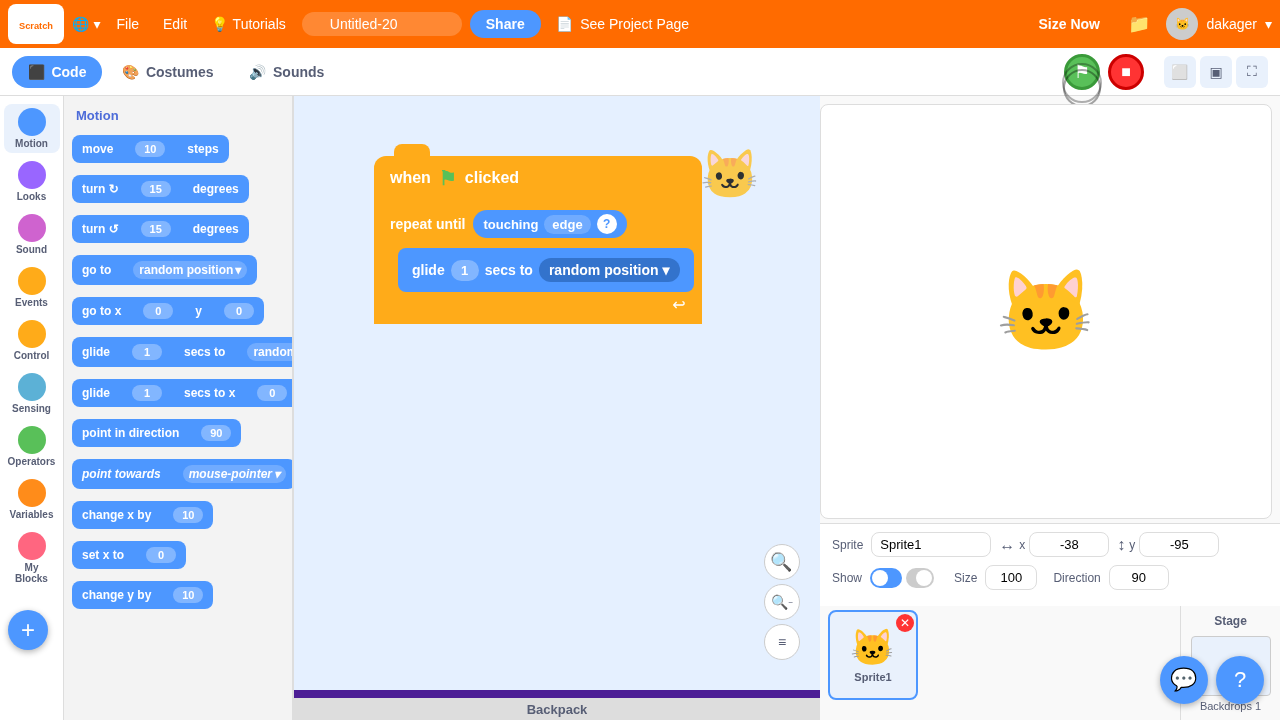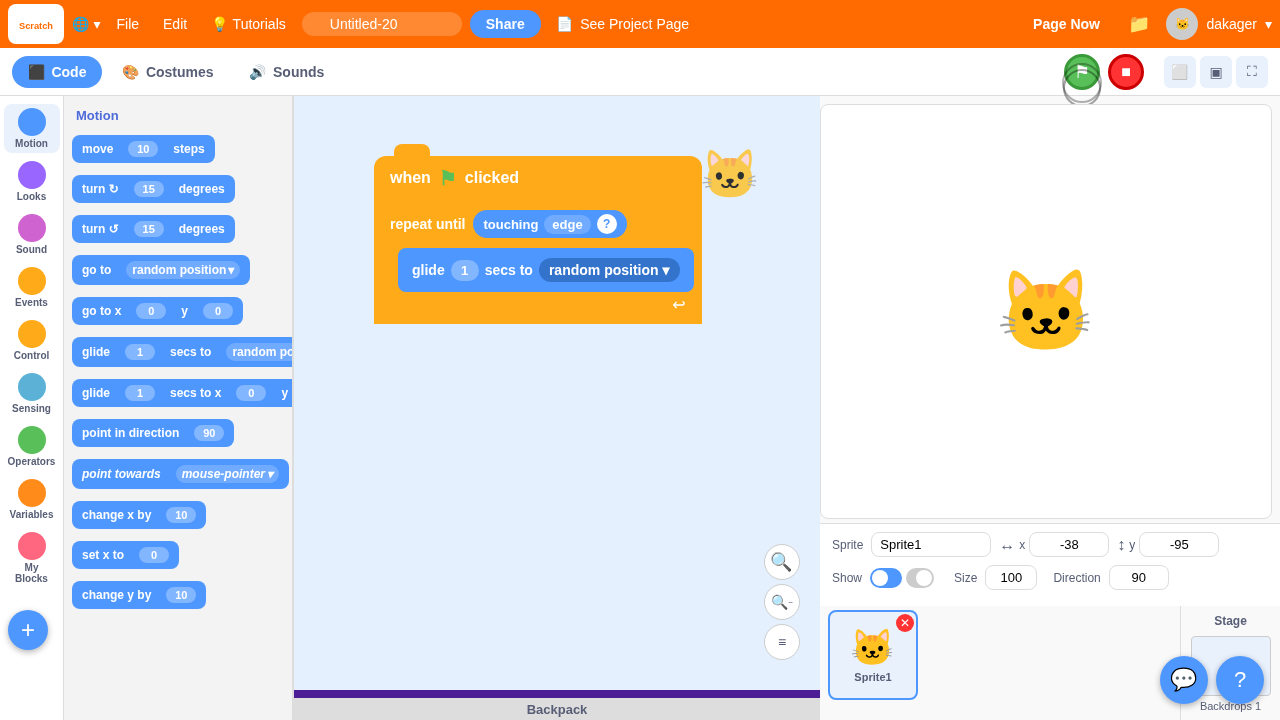--- a/index.html
+++ b/index.html
@@ -108,21 +108,21 @@
     .blocks-panel {
       width: 230px; background: #f3f3f3; border-right: 2px solid #ddd;
       overflow-y: auto; padding: 8px;
     }
     .blocks-panel-title {
       font-size: 13px; font-weight: bold; color: #4d6cd9; margin-bottom: 8px; padding: 4px;
     }
 
     
     .block {
-      display: inline-flex; align-items: center; gap: 15px;
+      display: inline-flex; align-items: center; gap: 22px;
       border-radius: 8px; padding: 6px 10px; margin-bottom: 6px;
       font-size: 12px; font-weight: bold; color: #fff; cursor: pointer; user-select: none;
       flex-wrap: nowrap; white-space: nowrap;
     }
     .block.motion { background: #4d97ff; }
     .block-input {
       background: rgba(255,255,255,0.3); border: none; border-radius: 12px;
       color: #fff; font-size: 11px; font-weight: bold; width: 30px; text-align: center; padding: 2px 4px;
     }
     .block-dropdown {
@@ -332,21 +332,21 @@
   <button class="tutorials-btn">
     <span>💡</span>
     <span>Tutorials</span>
   </button>
   <input class="project-name-input" value="Untitled-20" style="">
   <button class="share-btn">Share</button>
   <button class="see-project-btn">
     <span>📄</span>
     <span>See Project Page</span>
   </button>
-  <button class="save-now-btn">Page Now</button>
+  <button class="save-now-btn">Size Now</button>
   <button class="folder-icon-btn">📁</button>
   <div class="user-area">
     <div class="avatar">🐱</div>
     <span>dakager</span>
     <span>▾</span>
   </div>
 </div>
 
 <div class="sub-nav">
   <div class="sub-nav-tab active">

